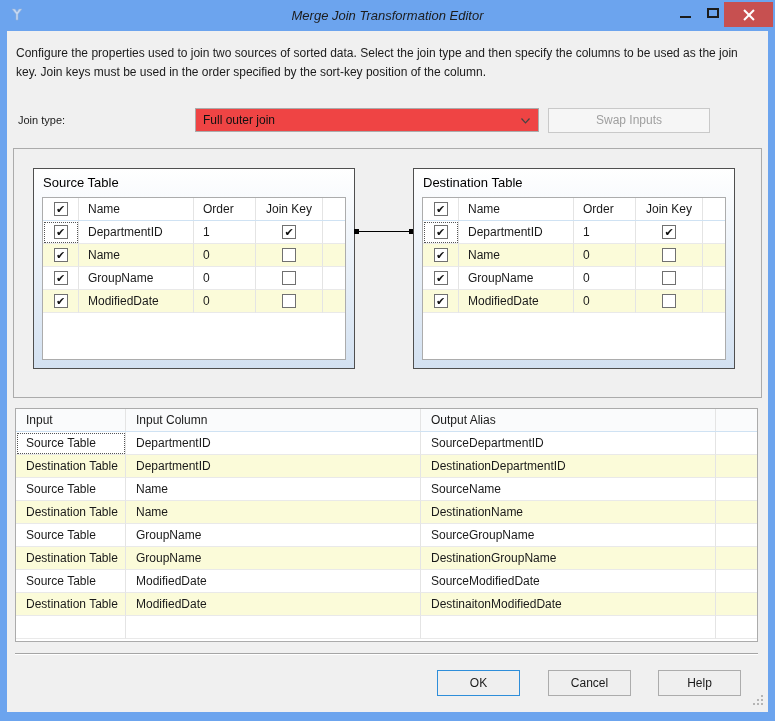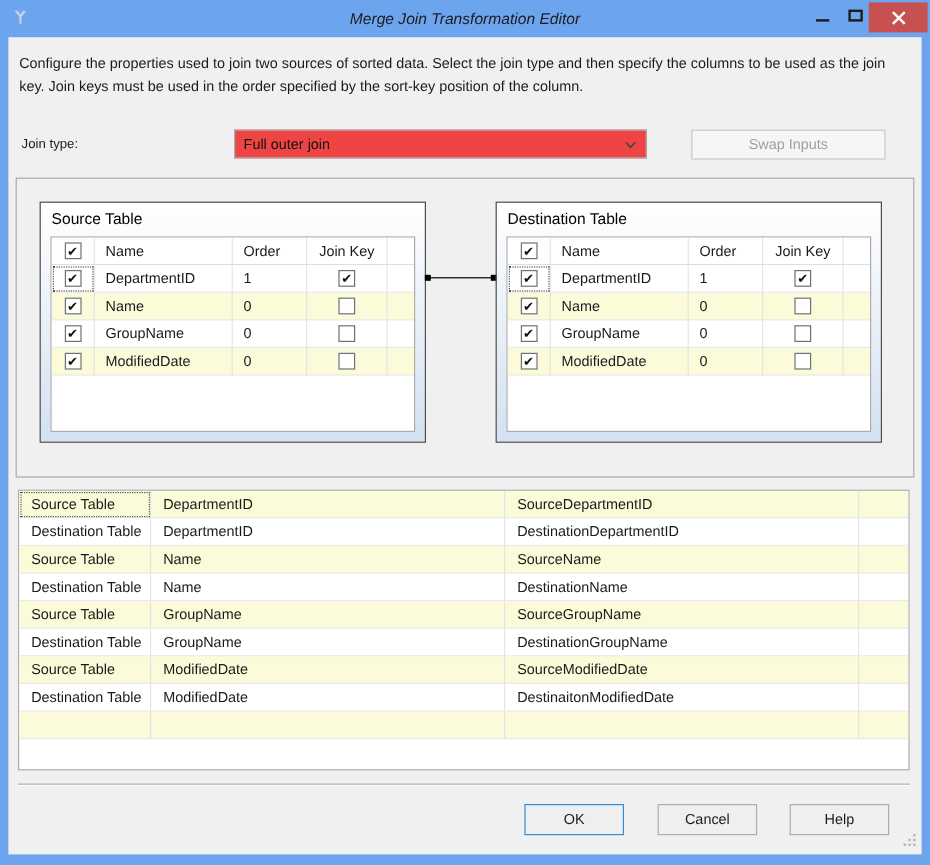--- a/index.html
+++ b/index.html
@@ -35,21 +35,21 @@
 
   .join-label { position:absolute; left:11px; top:77px; height:24px; line-height:24px;
                 font-size:11px; color:#1B1B1B; }
   .combo { position:absolute; left:188px; top:77px; width:344px; height:24px;
            background:#ef4444; border:1px solid #ABABAB; font-size:12px; color:#111;
            line-height:22px; padding-left:7px; cursor:default; }
   .combo svg { position:absolute; right:8px; top:9px; }
   .btn { border:1px solid #ACACAC; background:#EFEFEF; font-size:12px; color:#1B1B1B;
          text-align:center; cursor:default; }
   .btn-swap { position:absolute; left:541px; top:77px; width:162px; height:25px;
-              line-height:23px; background:#F6F6F6; border-color:#C9C9C9; color:#9F9F9F;margin-left:28px; }
+              line-height:23px; background:#F6F6F6; border-color:#C9C9C9; color:#9F9F9F; }
 
   
   .panel { position:absolute; left:6px; top:117px; width:749px; height:250px;
            background:#F0F0F0; border:1px solid #ABABAB; }
   .tbl-widget { position:absolute; top:19px; width:322px; height:201px;
                 border:1px solid #4F4F4F; background:linear-gradient(#FFFFFF, #D3E1F1); }
   .w-src { left:19px; } .w-dst { left:399px; }
   .tbl-title { padding:6px 0 0 9px; font-size:13px; color:#000; }
   .tbl-grid { position:absolute; left:8px; right:8px; top:28px; bottom:8px;
               background:#fff; border:1px solid #ACACAC; overflow:hidden; }
@@ -249,20 +249,26 @@
             <div class="mc c-join">
                 <span class="cb"></span>
               </div>
             <div class="mc c-fill"></div>
           </div>
         </div>
       </div>
     </div>
 
     <div class="map-grid">
+      <div class="brow hdr">
+        <div class="bc b-input">Input</div>
+        <div class="bc b-col">Input Column</div>
+        <div class="bc b-alias">Output Alias</div>
+        <div class="bc b-fill"></div>
+      </div>
       <div class="brow">
         <div class="bc b-input focus-cell">Source Table</div>
         <div class="bc b-col">DepartmentID</div>
         <div class="bc b-alias">SourceDepartmentID</div>
         <div class="bc b-fill"></div>
       </div>
       <div class="brow">
         <div class="bc b-input">Destination Table</div>
         <div class="bc b-col">DepartmentID</div>
         <div class="bc b-alias">DestinationDepartmentID</div>

